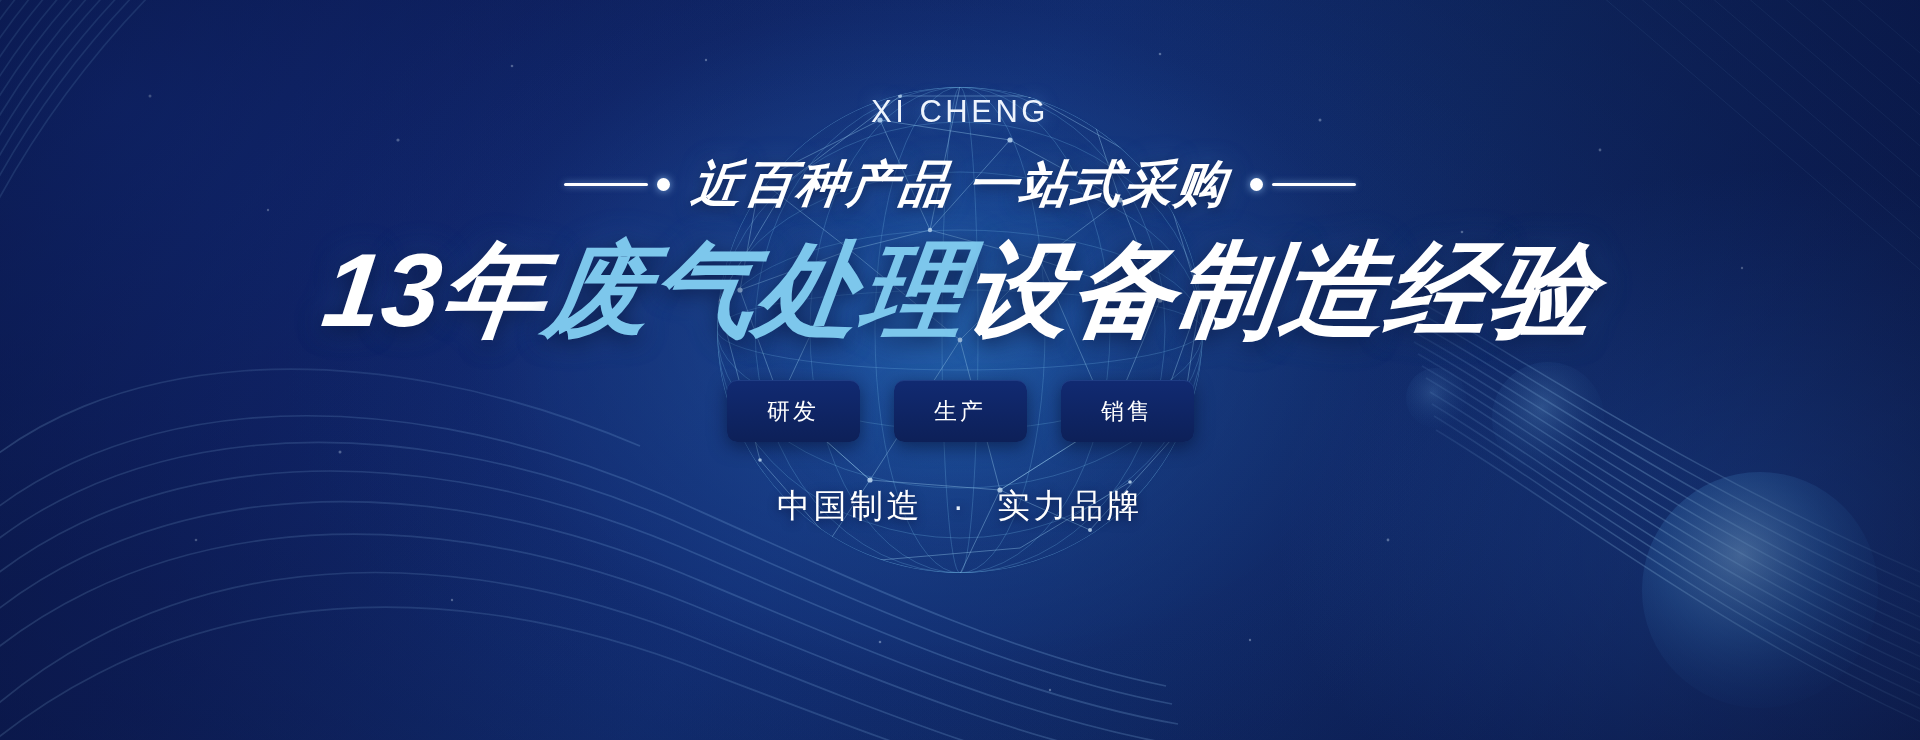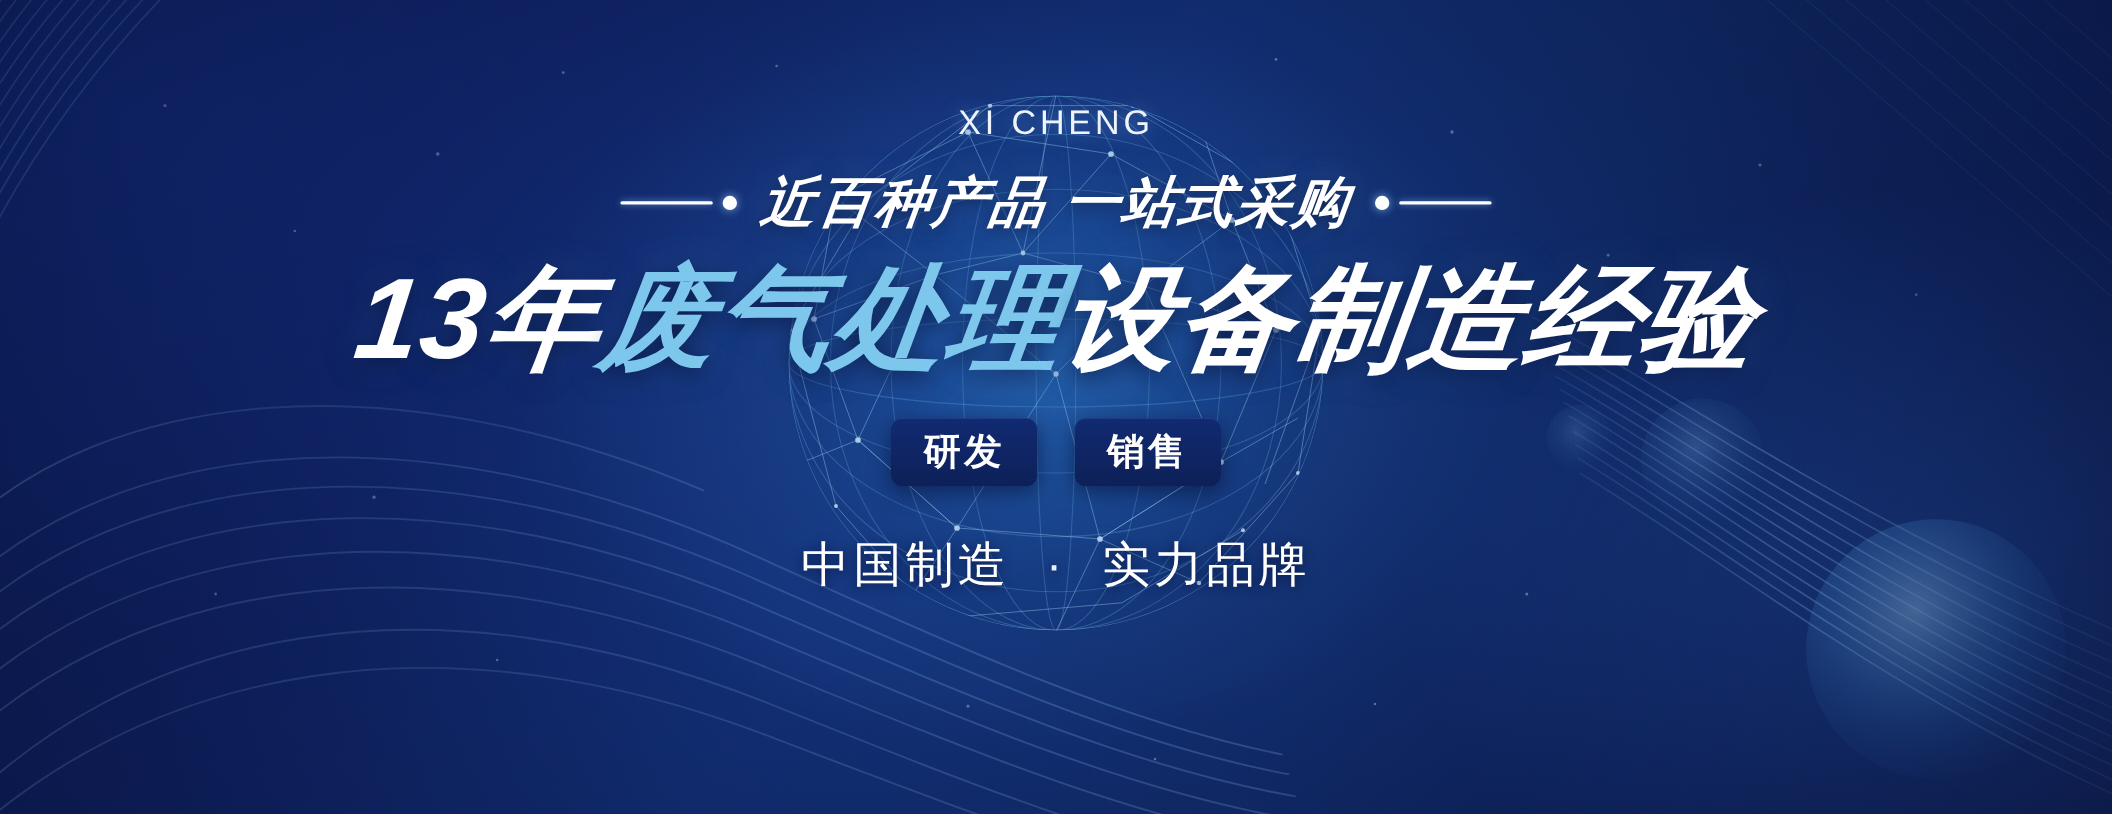--- a/index.html
+++ b/index.html
@@ -83,27 +83,27 @@
     margin-top:32px;
     display:flex; gap:34px;
   }
   .tag {
     min-width:133px; height:62px;
     padding:15px 24px;
     display:flex; align-items:center; justify-content:center;
     background:linear-gradient(180deg, #112a72 0%, #0d2058 100%);
     border-radius:10px;
     color:#ffffff;
-    font-size:34px; font-weight:700;
+    font-size:23px; font-weight:400;
     letter-spacing:3px;
     box-shadow:0 5px 18px rgba(4,12,44,0.55), inset 0 1px 0 rgba(120,180,255,0.14);
   }
   .footline {
     margin-top:42px;
-    font-size:44px;
+    font-size:33px;
     color:#ffffff;
     letter-spacing:3.5px;
     text-shadow:0 2px 10px rgba(6,18,58,0.8);
     text-align:center;
   }
   .footline .sep { margin:0 17px; color:#e7f0fb; }
 </style>
 </head>
 <body>
 
@@ -316,20 +316,21 @@
       </span>
     </div>
 
     <h1 class="headline">
       <span>13年</span><span class="accent">废气处理</span><span>设备制造经验</span>
     </h1>
 
 
     <div class="tags">
       <span class="tag">研发</span>
+      <span class="tag">生产</span>
       <span class="tag">销售</span>
     </div>
 
     <div class="footline">
       <span>中国制造</span>
       <span class="sep">·</span>
       <span>实力品牌</span>
     </div>
 
   </div>

